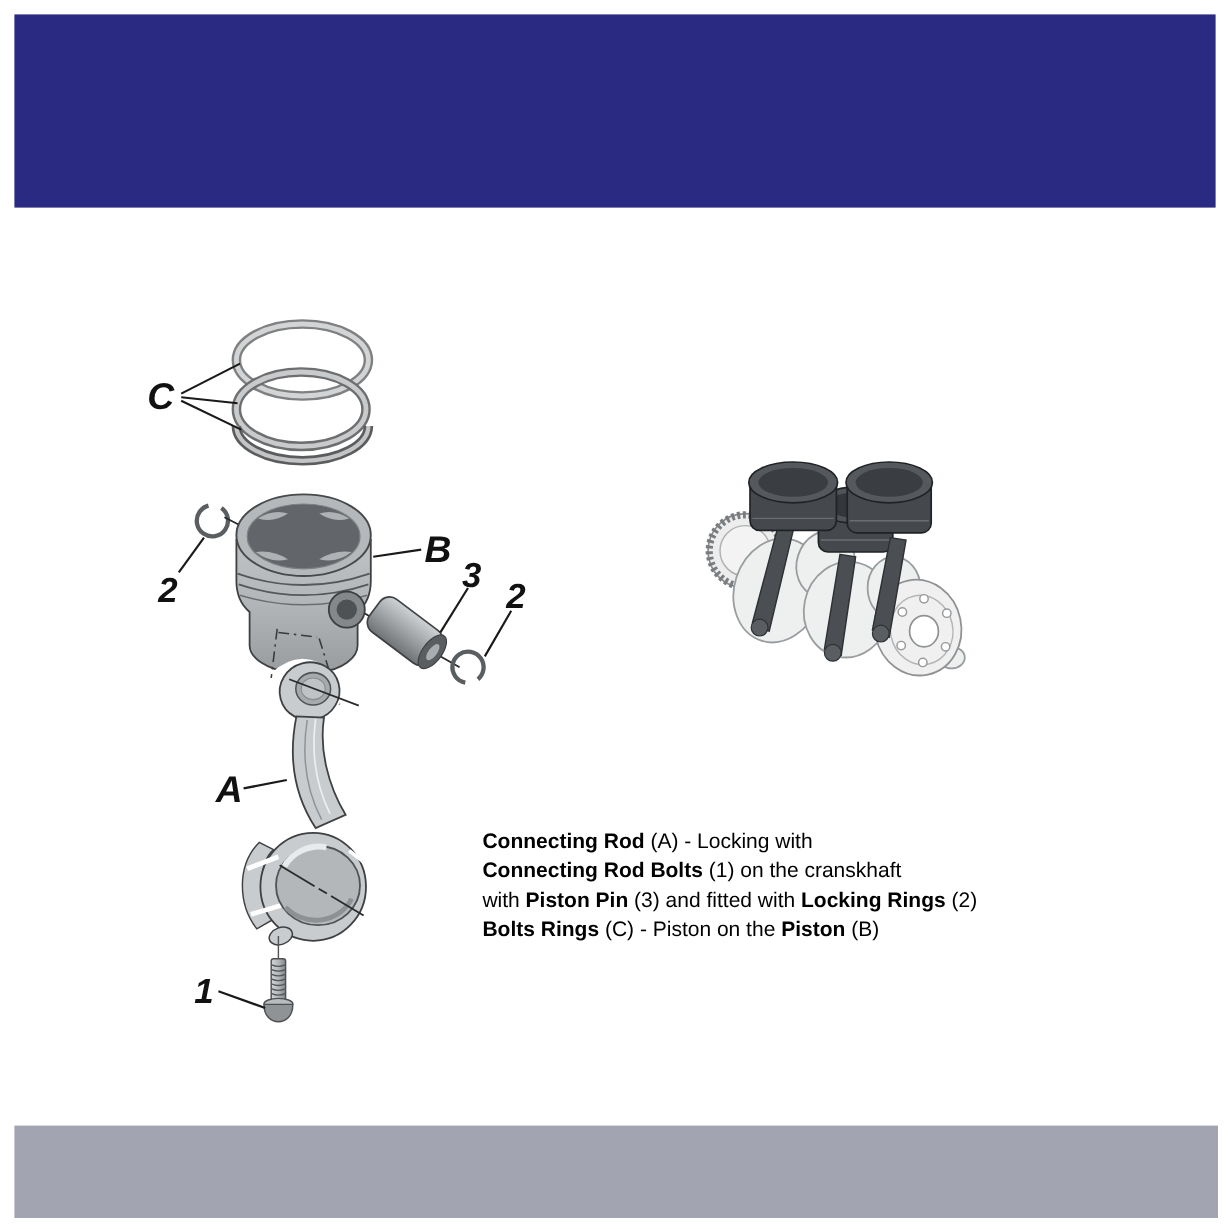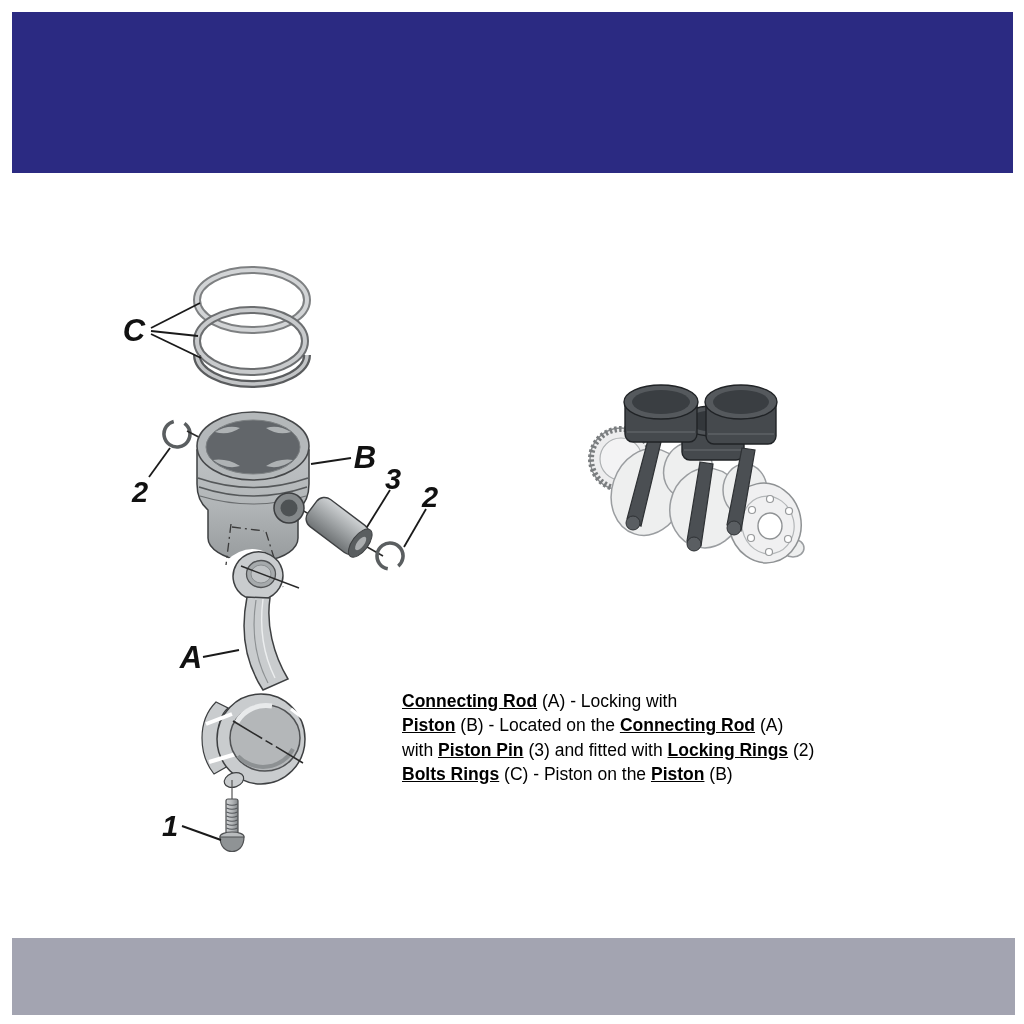--- a/index.html
+++ b/index.html
@@ -6,21 +6,21 @@
   body{font-family:"Liberation Sans", sans-serif;position:relative;}
   .band{position:absolute;}
   #header-band{left:12px;top:12px;width:1001px;height:161px;background:#2b2a82;}
   #footer-band{left:12px;top:938px;width:1003px;height:77px;background:#a3a4b1;}
   #diagram-svg{position:absolute;left:0;top:0;width:1024px;height:1024px;}
   #description{
     position:absolute;left:402px;top:689px;width:520px;
     font-size:17.5px;line-height:24.4px;color:#000;
   }
   #description .desc-line{white-space:nowrap;}
-  #description .b{font-weight:bold;text-decoration:underline;}
+  #description .b{font-weight:bold;}
   .lbl{font-family:"Liberation Sans", sans-serif;font-weight:bold;font-style:italic;fill:#111;}
 </style>
 </head>
 <body>
 
 <div id="header-band" class="band"></div>
 <div id="footer-band" class="band"></div>
 
 <svg id="diagram-svg" viewBox="0 0 1024 1024">
   <defs>
@@ -200,16 +200,16 @@
       <rect x="706" y="398" width="70" height="46" rx="8" fill="#45494d" stroke="#202326" stroke-width="1.4"></rect>
       <ellipse cx="741" cy="402" rx="36" ry="17" fill="#55595d" stroke="#202326" stroke-width="1.4"></ellipse>
       <ellipse cx="741" cy="402" rx="28" ry="12" fill="#3a3e42"></ellipse>
       <line x1="708" y1="434" x2="774" y2="434" stroke="#6a6e72" stroke-width="1.2"></line>
     </g>
   </g>
 </svg>
 
 <div id="description">
     <div class="desc-line"><span class="b">Connecting Rod</span><span> (A) - Locking with</span></div>
-    <div class="desc-line"><span class="b">Piston</span><span> (B) - Located on the </span><span class="b">Connecting Rod</span><span> (A)</span></div>
+    <div class="desc-line"><span class="b">Connecting Rod Bolts</span><span> (1) on the cranskhaft</span></div>
     <div class="desc-line"><span>with </span><span class="b">Piston Pin</span><span> (3) and fitted with </span><span class="b">Locking Rings</span><span> (2)</span></div>
     <div class="desc-line"><span class="b">Bolts Rings</span><span> (C) - Piston on the </span><span class="b">Piston</span><span> (B)</span></div>
   </div>
 
 </body></html>

